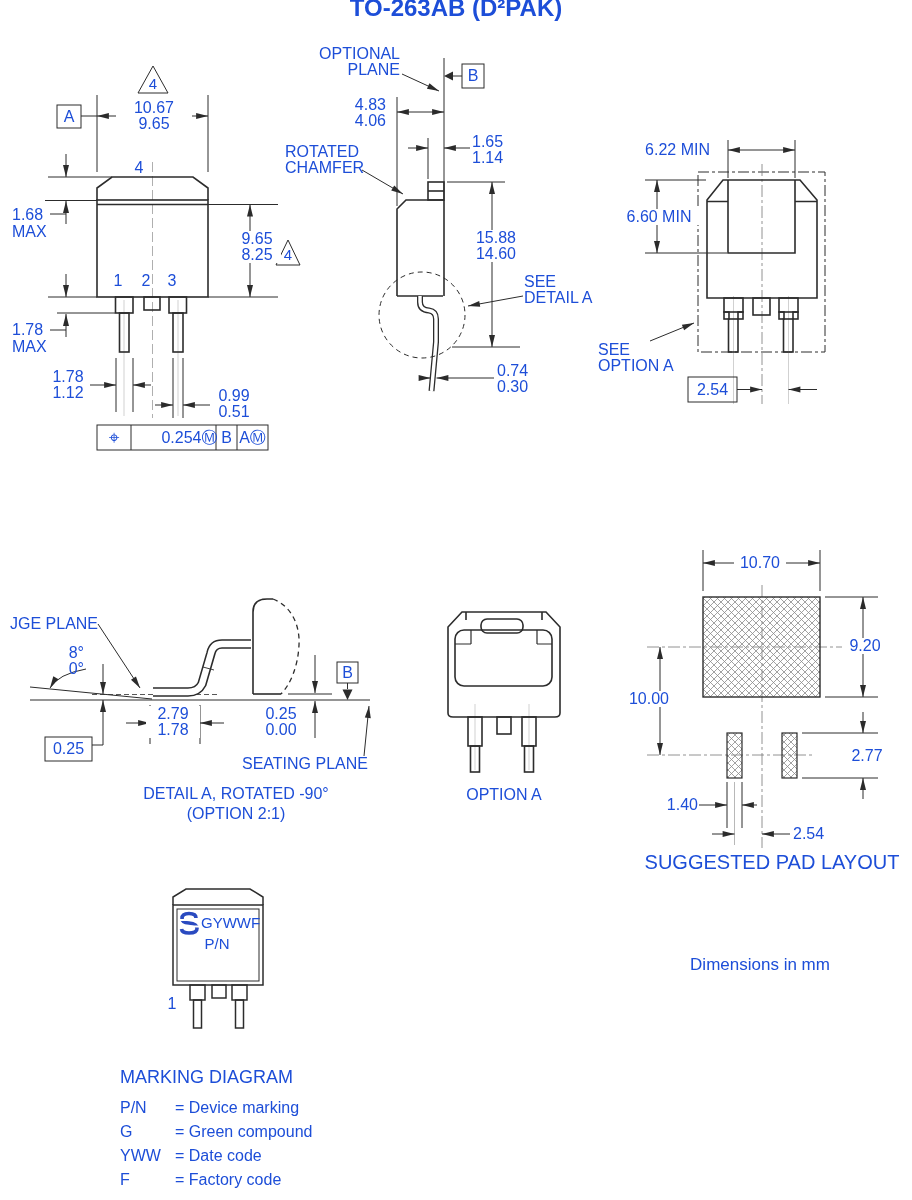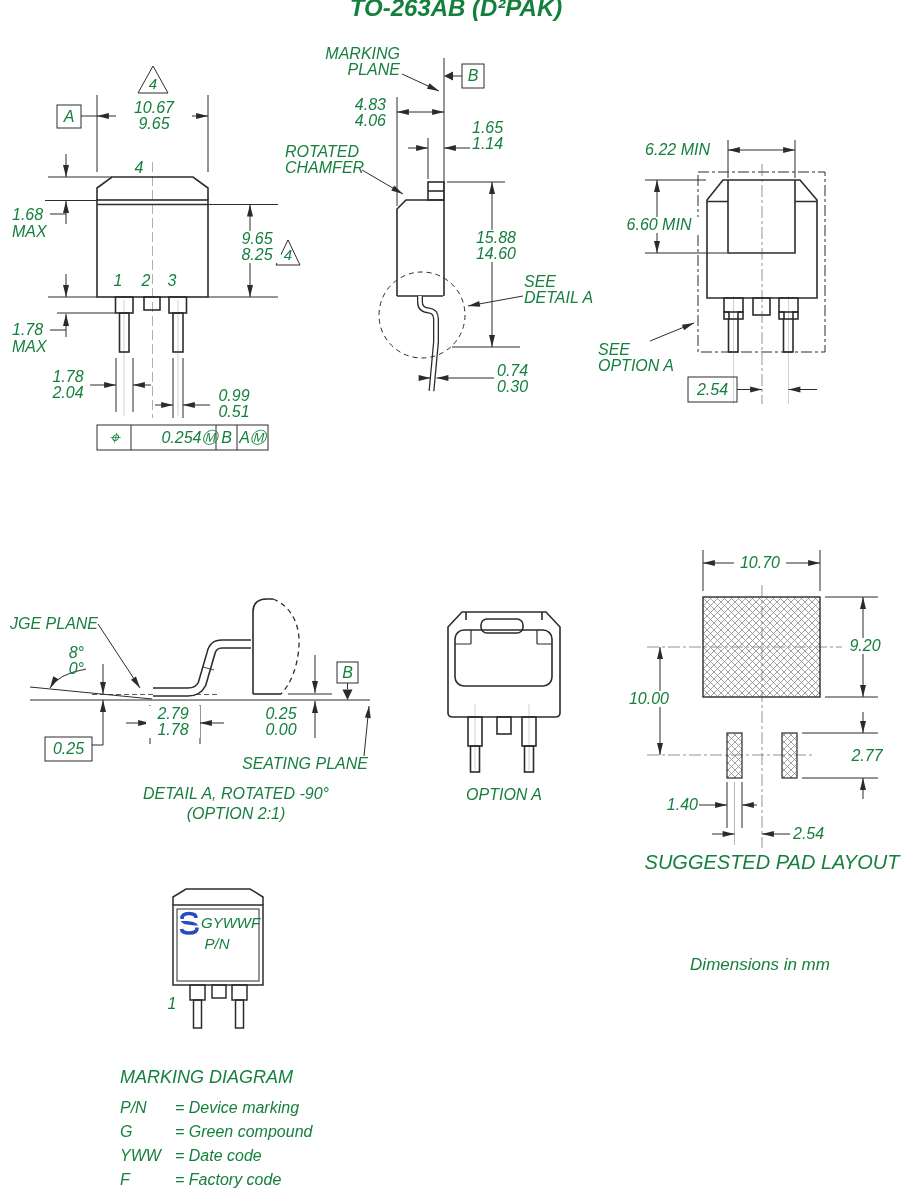--- a/index.html
+++ b/index.html
@@ -1,19 +1,19 @@
 <!DOCTYPE html>
 <html><head>
 <meta charset="utf-8">
 <style>
   html,body{margin:0;padding:0;background:#fff;}
   body{font-family:"Liberation Sans","DejaVu Sans",sans-serif;}
   .canvas{position:relative;width:912px;height:1200px;background:#fff;overflow:hidden;}
   .canvas svg{position:absolute;left:0;top:0;}
-  .lbl{position:absolute;color:#15803d;font-size:16px;line-height:16px;white-space:nowrap;font-style:italic;}
+  .lbl{position:absolute;color:#1d4ed8;font-size:16px;line-height:16px;white-space:nowrap;}
   .stack span{display:block;}
   .c{text-align:center;}
   .r{text-align:right;}
   .bg{background:#fff;padding:0 2px;}
   .boxlbl{display:flex;align-items:center;justify-content:center;}
   .title{font-weight:bold;font-size:24px;}
   .cap{font-size:16px;}
   .bigcap{font-size:20px;}
   .note{font-size:17px;margin-top:40px;}
   .heading{font-size:18px;}
@@ -250,41 +250,41 @@
   <div class="lbl c" style="left:275px;top:247px;width:26px;font-size:15px;">4</div>
   <div class="lbl c" style="left:111px;top:273px;width:14px;">1</div>
   <div class="lbl c" style="left:139px;top:273px;width:14px;">2</div>
   <div class="lbl c" style="left:165px;top:273px;width:14px;">3</div>
   <div class="lbl stack lh17" style="left:12px;top:321px;">
       <span>1.78</span>
       <span>MAX</span>
     </div>
   <div class="lbl stack c" style="left:46px;top:369px;width:44px;">
       <span>1.78</span>
-      <span>2.04</span>
+      <span>1.12</span>
     </div>
   <div class="lbl stack c" style="left:211px;top:388px;width:46px;">
       <span>0.99</span>
       <span>0.51</span>
     </div>
   <div class="lbl boxlbl" style="left:97px;top:425px;width:34px;height:25px;font-size:19px;">⌖</div>
   <div class="lbl boxlbl" style="left:131px;top:425px;width:85px;height:25px;padding-left:16px;">0.254Ⓜ</div>
   <div class="lbl boxlbl" style="left:216px;top:425px;width:21px;height:25px;">B</div>
   <div class="lbl boxlbl" style="left:237px;top:425px;width:31px;height:25px;">AⓂ</div>
 
   <div class="lbl stack r" style="left:300px;top:46px;width:100px;">
-      <span>MARKING</span>
+      <span>OPTIONAL</span>
       <span>PLANE</span>
     </div>
   <div class="lbl boxlbl" style="left:462px;top:64px;width:22px;height:24px;">B</div>
   <div class="lbl stack r" style="left:334px;top:97px;width:52px;">
       <span>4.83</span>
       <span>4.06</span>
     </div>
-  <div class="lbl stack" style="left:472px;top:120px;">
+  <div class="lbl stack" style="left:472px;top:134px;">
       <span>1.65</span>
       <span>1.14</span>
     </div>
   <div class="lbl stack" style="left:285px;top:144px;">
       <span>ROTATED</span>
       <span>CHAMFER</span>
     </div>
   <div class="lbl stack c bg" style="left:468px;top:230px;width:52px;">
       <span>15.88</span>
       <span>14.60</span>
@@ -292,21 +292,21 @@
   <div class="lbl stack" style="left:524px;top:274px;">
       <span>SEE</span>
       <span>DETAIL A</span>
     </div>
   <div class="lbl stack" style="left:497px;top:363px;">
       <span>0.74</span>
       <span>0.30</span>
     </div>
 
   <div class="lbl r" style="left:628px;top:142px;width:82px;">6.22 MIN</div>
-  <div class="lbl c bg" style="left:618px;top:209px;width:78px;margin-top:8px;">6.60 MIN</div>
+  <div class="lbl c bg" style="left:618px;top:209px;width:78px;">6.60 MIN</div>
   <div class="lbl stack" style="left:598px;top:342px;">
       <span>SEE</span>
       <span>OPTION A</span>
     </div>
   <div class="lbl boxlbl" style="left:688px;top:377px;width:49px;height:25px;">2.54</div>
 
   <div class="lbl" style="left:10px;top:616px;">JGE PLANE</div>
   <div class="lbl stack r" style="left:52px;top:645px;width:32px;">
       <span>8°</span>
       <span>0°</span>

